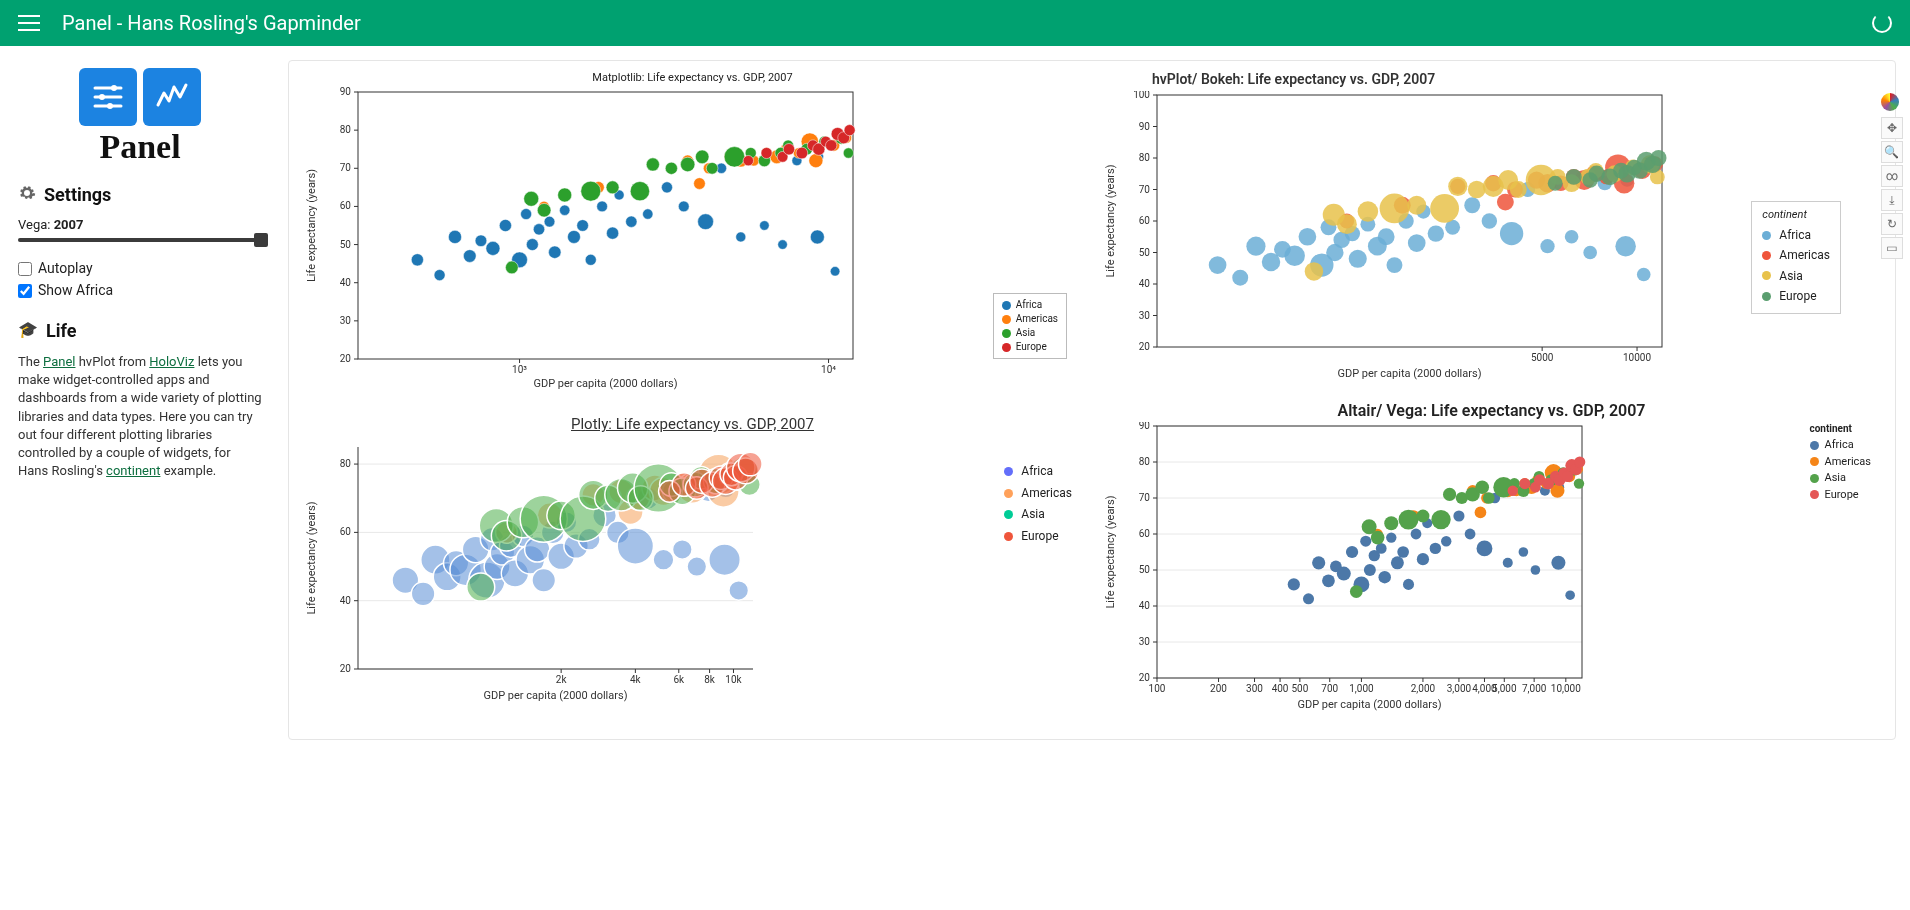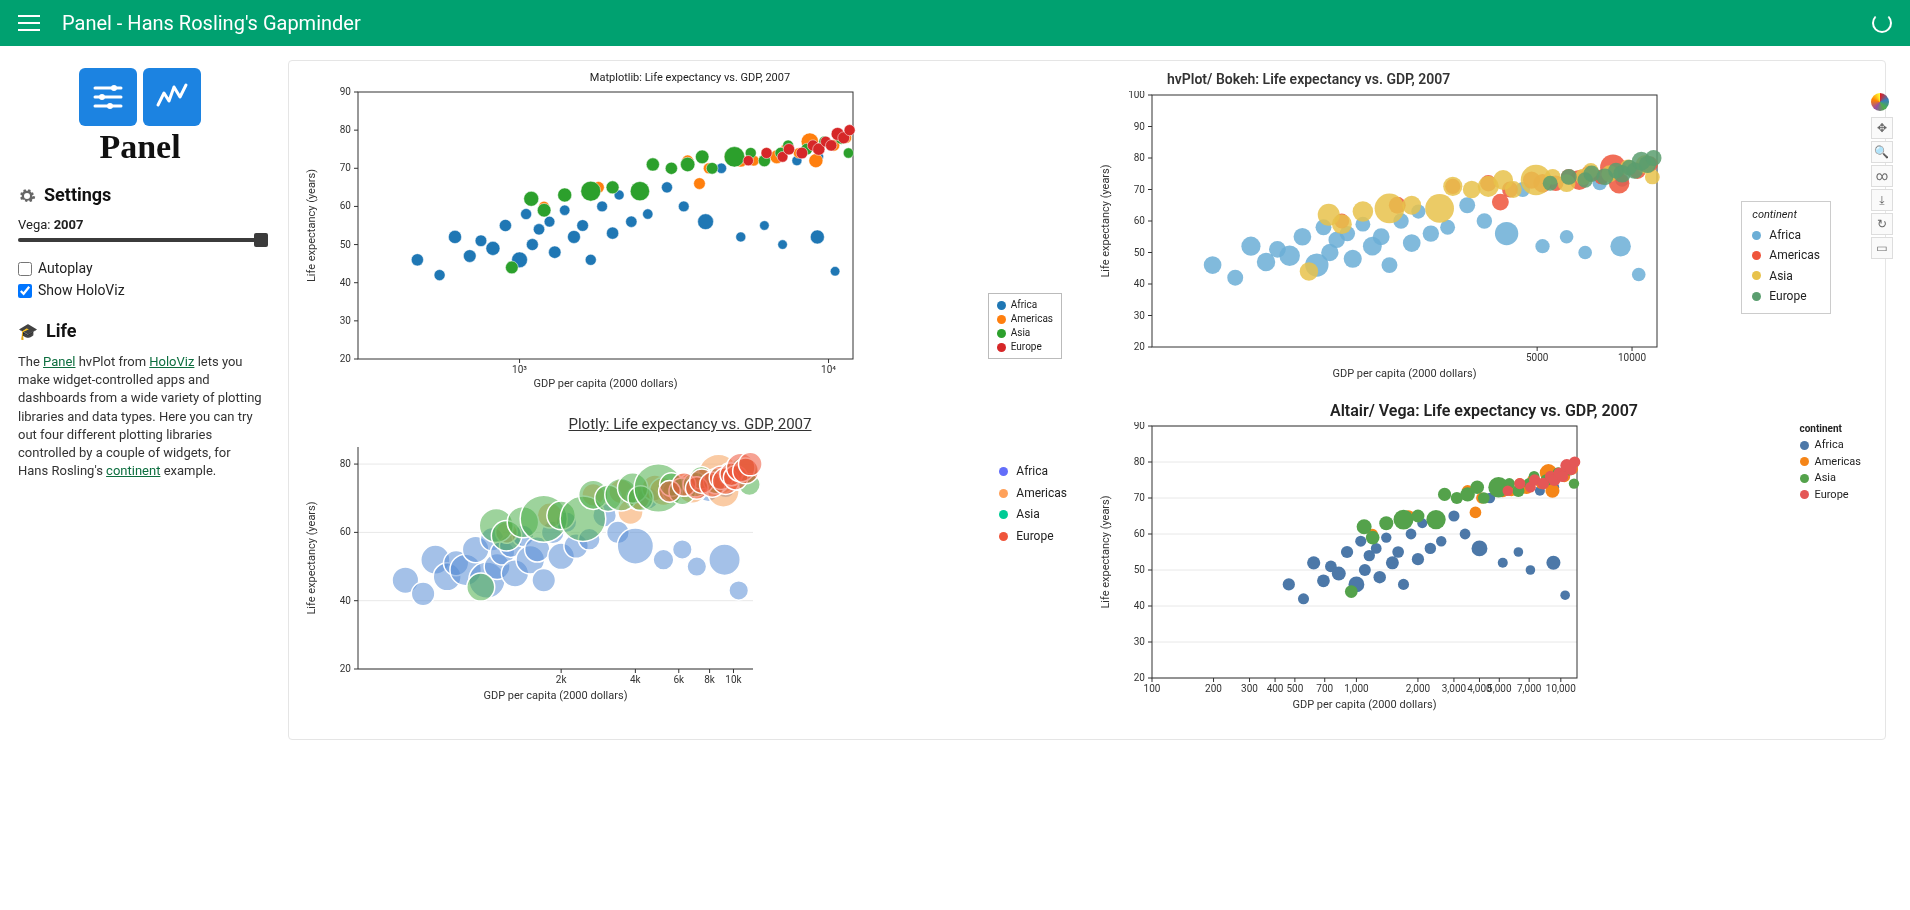--- a/index.html
+++ b/index.html
@@ -7,39 +7,39 @@
   .header { display: flex; align-items: center; background: #00A170; color: #fff; height: 46px; padding: 15px 18px; font-size: 20px; }
   .hamburger { width: 22px; height: 16px; display: flex; flex-direction: column; justify-content: space-between; margin-right: 22px; cursor: pointer; }
   .hamburger span { display: block; height: 2px; background: #fff; }
   .header-title { font-weight: 400; }
   .header-spinner { margin-left: auto; width: 20px; height: 20px; border: 2px solid #fff; border-top-color: transparent; border-radius: 50%; }
   .layout { display: flex; }
   .sidebar { width: 280px; padding: 16px 18px; font-size: 14px; }
   .logo-box { display: flex; justify-content: center; gap: 6px; margin-top: 6px; }
   .logo-sq { width: 58px; height: 58px; background: #1C83E1; border-radius: 6px; display: flex; align-items: center; justify-content: center; }
   .logo-word { text-align: center; font-weight: 800; font-size: 34px; margin-top: 2px; margin-bottom: 18px; font-family: Georgia, serif; color: #111; }
-  .section-head { display: flex; align-items: flex-end; gap: 8px; font-weight: 700; font-size: 18px; margin: 10px 0 12px 0; color: #111; }
+  .section-head { display: flex; align-items: flex-start; gap: 8px; font-weight: 700; font-size: 18px; margin: 10px 0 12px 0; color: #111; }
   .gear { width: 18px; height: 18px; color: #666; }
   .slider-label { font-size: 13px; margin-bottom: 6px; }
   .slider-track { position: relative; height: 4px; background: #ddd; border-radius: 2px; margin-bottom: 18px; }
   .slider-track::after { content: ""; position: absolute; left: 0; right: 0; top: 0; bottom: 0; background: #3b3b3b; border-radius: 2px; }
   .slider-thumb { position: absolute; right: -6px; top: -5px; width: 14px; height: 14px; background: #3b3b3b; border-radius: 2px; }
   .checkbox-row { display: flex; align-items: flex-end; gap: 6px; margin: 6px 0; font-size: 14px; }
   .checkbox-row input { width: 14px; height: 14px; }
   .info-icon { font-size: 16px; }
   .info-text { font-size: 13px; line-height: 1.4; color: #333; }
   .info-text a { color: #0d6e3f; text-decoration: underline; }
-  .main { flex: 1; padding: 14px 24px 14px 8px; }
+  .main { flex: 1; padding: 14px 14px 14px 8px; }
   .card { background: #fff; border: 1px solid #e5e5e5; border-radius: 4px; padding: 10px 14px 20px 14px; min-height: 680px; }
   .chart-row { display: flex; gap: 20px; }
   .chart-row + .chart-row { margin-top: 10px; }
   .chart-cell { flex: 1; position: relative; }
   .chart-title-sm { text-align: center; font-size: 11px; color: #222; margin-bottom: 2px; }
   .chart-title-md { text-align: center; font-size: 15px; color: #333; margin: 14px 0 10px 0; text-decoration: underline; }
-  .chart-title-hv { font-size: 14px; color: #333; font-weight: 600; margin-left: 70px; margin-bottom: 4px; }
+  .chart-title-hv { font-size: 14px; color: #333; font-weight: 600; margin-left: 50px; margin-bottom: 4px; }
   svg { display: block; }
   .axis { stroke: #333; stroke-width: 1; }
   .tick { stroke: #333; stroke-width: 1; }
   .tick-label { font-size: 10px; fill: #333; }
   .axis-label { font-size: 11px; fill: #333; }
   .grid { stroke: #e8e8e8; stroke-width: 1; }
   .mpl-legend { position: absolute; right: 15px; bottom: 32px; border: 1px solid #bbb; background: #fff; padding: 4px 8px; font-size: 10px; }
   .mpl-legend div { display: flex; align-items: center; gap: 5px; line-height: 1.4; }
   .dot { width: 9px; height: 9px; border-radius: 50%; display: inline-block; }
   .bokeh-tools { position: absolute; right: -22px; top: 22px; display: flex; flex-direction: column; gap: 2px; }
@@ -107,21 +107,21 @@
     <div class="slider-track">
       <div class="slider-thumb"></div>
     </div>
 
     <label class="checkbox-row">
       <input type="checkbox" style="">
       <span>Autoplay</span>
     </label>
     <label class="checkbox-row">
       <input type="checkbox" checked="" style="">
-      <span>Show HoloViz</span>
+      <span>Show Africa</span>
     </label>
 
     <div class="section-head" style="margin-top:22px">
       <span class="info-icon">🎓</span>
       <span>Life</span>
     </div>
     <p class="info-text">
       <span>The </span><a href="#">Panel</a><span> hvPlot from </span><a href="#">HoloViz</a><span> lets you make widget-controlled apps and dashboards from a wide variety of plotting libraries and data types. Here you can try out four different plotting libraries controlled by a couple of widgets, for Hans Rosling's </span><a href="#">continent</a><span> example.</span>
     </p>
   </aside>

